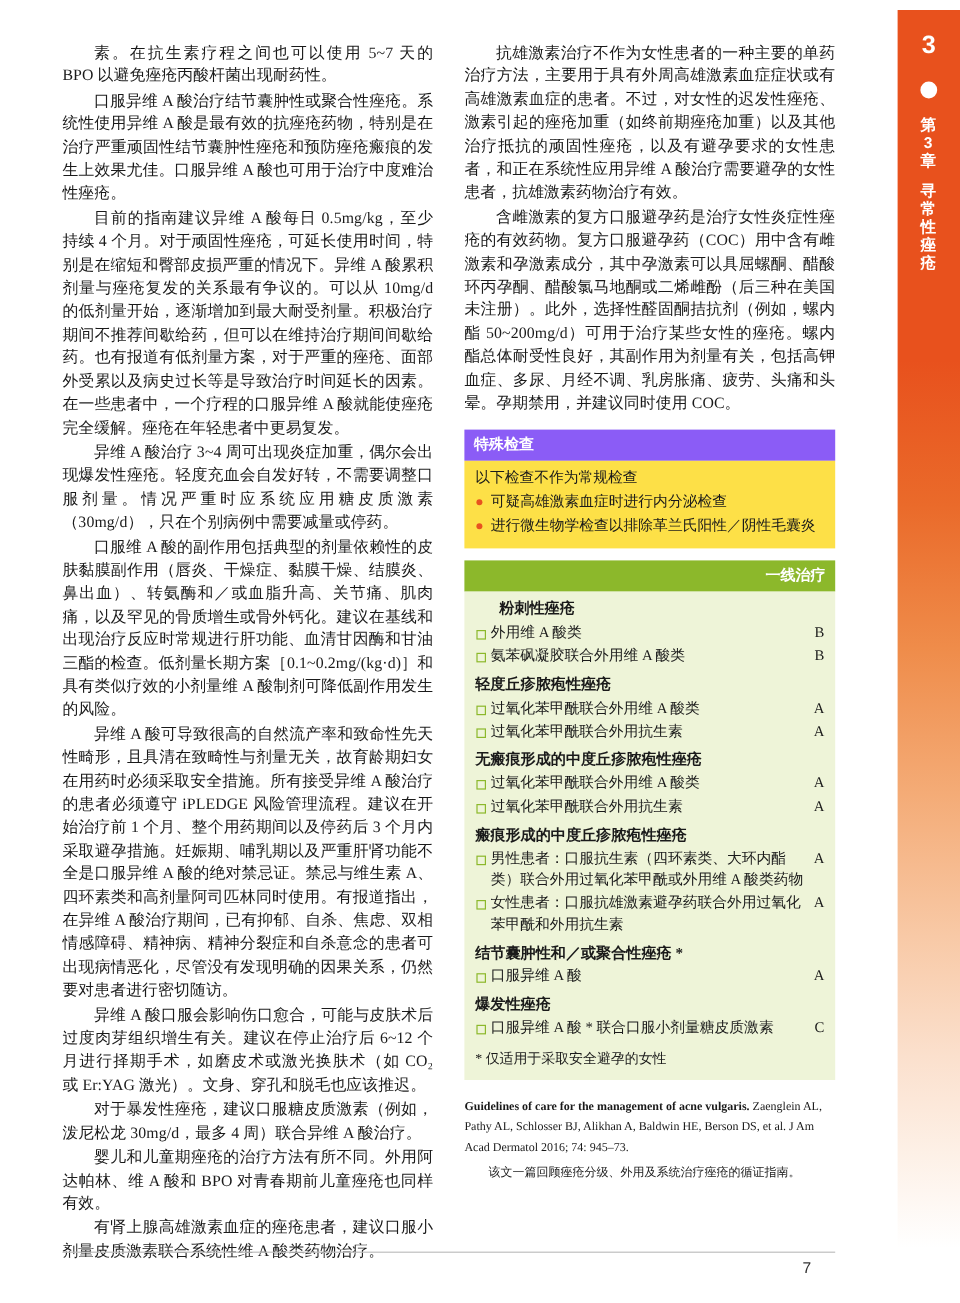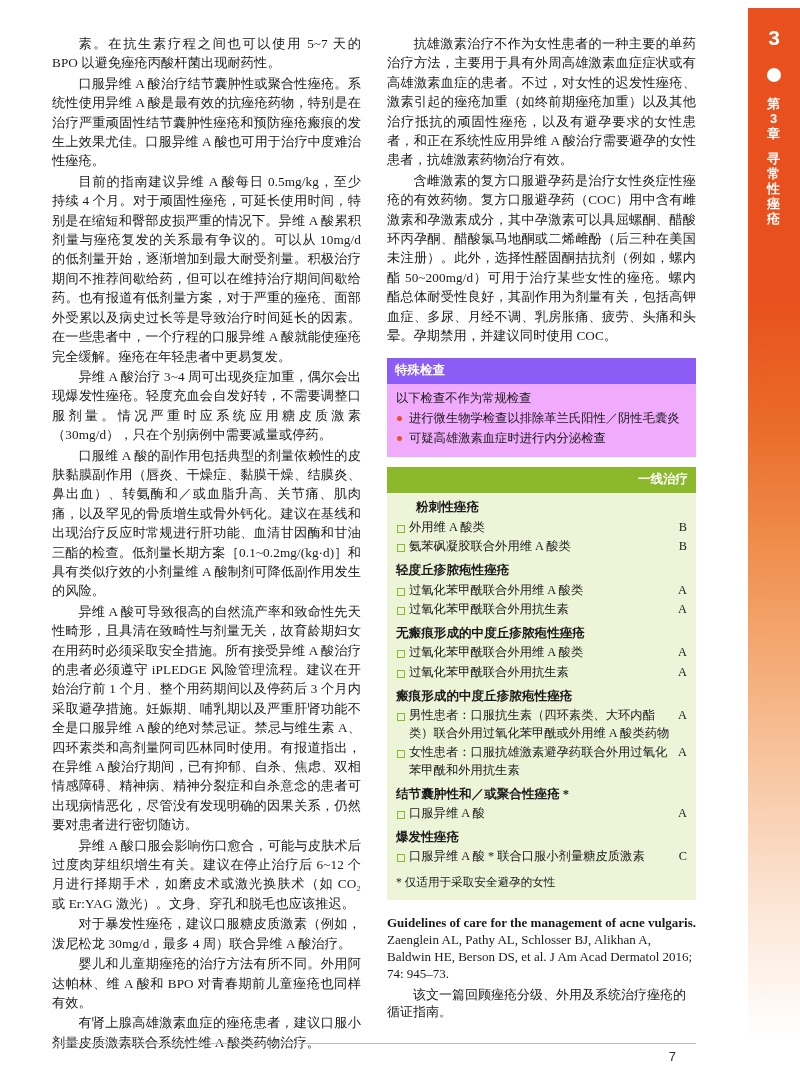--- a/index.html
+++ b/index.html
@@ -102,21 +102,21 @@
     color: #ffffff;
     padding: 4px 8px 5px 8px;
   }
   .box-head.orange { background: #8b5cf6; }
   .box-head.green  { background: #8cb82b; text-align: right; }
   .box-body {
     font-size: 12.3px;
     line-height: 17.6px;
     padding: 6px 9px 8px 9px;
   }
-  .box-body.orange { background: #f0abfc; }
+  .box-body.orange { background: #fde047; }
   .box-body.green  { background: #eef4d8; }
 
   .bullet {
     position: relative;
     padding-left: 13px;
     margin: 2px 0;
   }
   .bullet::before {
     content: "";
     position: absolute;
@@ -149,21 +149,21 @@
   }
   .grade {
     position: absolute;
     right: 0; top: 0;
     font-weight: normal;
   }
 
   
   .ref {
     font-family: "Liberation Serif", serif;
-    font-size: 13px;
+    font-size: 10px;
     line-height: 17px;
     margin-top: 14px;
   }
   .ref .ref-title { font-weight: bold; }
   .ref .ref-cn { text-indent: 2em; display: block; margin-top: 4px; }
 
   
   .footer-rule {
     position: absolute;
     left: 52px;
@@ -202,22 +202,22 @@
     </div>
 
     <div class="col">
       <p class="para">抗雄激素治疗不作为女性患者的一种主要的单药治疗方法，主要用于具有外周高雄激素血症症状或有高雄激素血症的患者。不过，对女性的迟发性痤疮、激素引起的痤疮加重（如终前期痤疮加重）以及其他治疗抵抗的顽固性痤疮，以及有避孕要求的女性患者，和正在系统性应用异维 A 酸治疗需要避孕的女性患者，抗雄激素药物治疗有效。</p>
       <p class="para" style="margin-bottom:12px;">含雌激素的复方口服避孕药是治疗女性炎症性痤疮的有效药物。复方口服避孕药（COC）用中含有雌激素和孕激素成分，其中孕激素可以具屈螺酮、醋酸环丙孕酮、醋酸氯马地酮或二烯雌酚（后三种在美国未注册）。此外，选择性醛固酮拮抗剂（例如，螺内酯 50~200mg/d）可用于治疗某些女性的痤疮。螺内酯总体耐受性良好，其副作用为剂量有关，包括高钾血症、多尿、月经不调、乳房胀痛、疲劳、头痛和头晕。孕期禁用，并建议同时使用 COC。</p>
 
       <div class="box">
         <div class="box-head orange">特殊检查</div>
         <div class="box-body orange">
           <div class="note">以下检查不作为常规检查</div>
+          <div class="bullet">可疑高雄激素血症时进行内分泌检查</div>
           <div class="bullet">进行微生物学检查以排除革兰氏阳性／阴性毛囊炎</div>
-          <div class="bullet">可疑高雄激素血症时进行内分泌检查</div>
         </div>
       </div>
 
       <div class="box">
         <div class="box-head green">一线治疗</div>
         <div class="box-body green">
 
           <div class="subhead">粉刺性痤疮</div>
           <div class="rowitem">
             <span>外用维 A 酸类</span>

